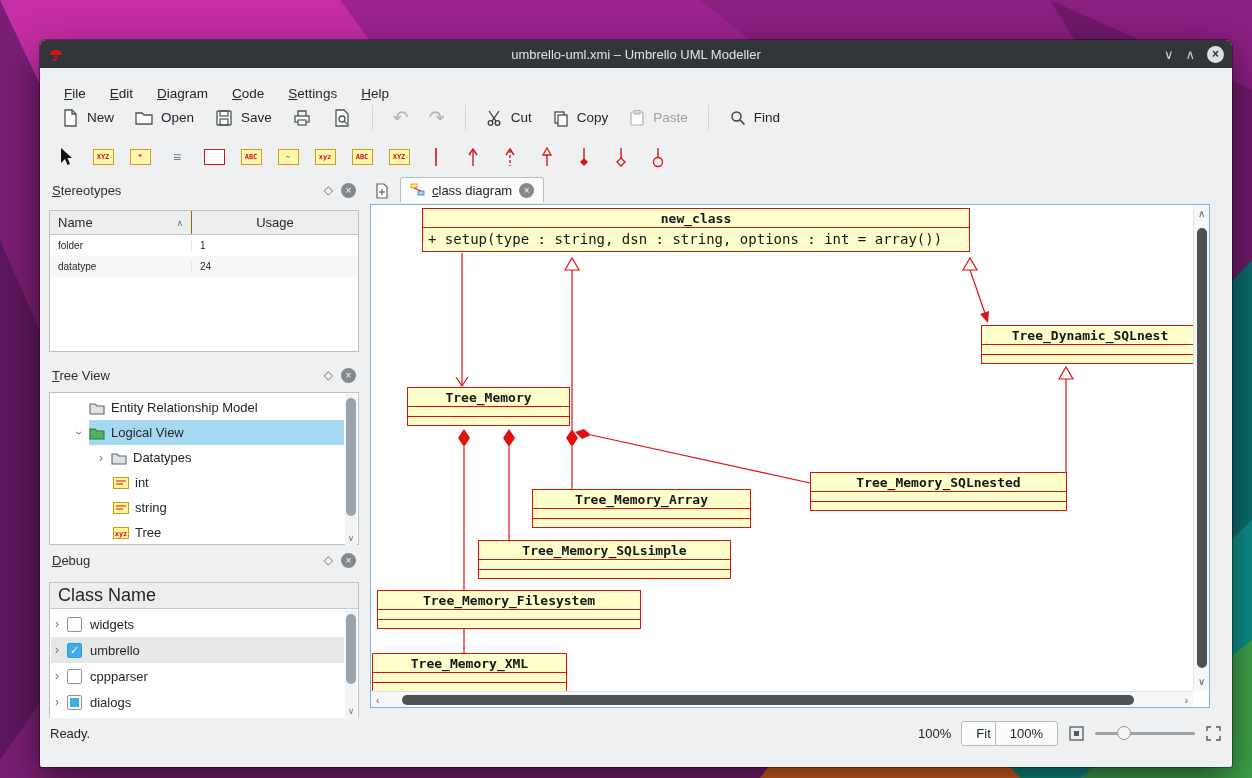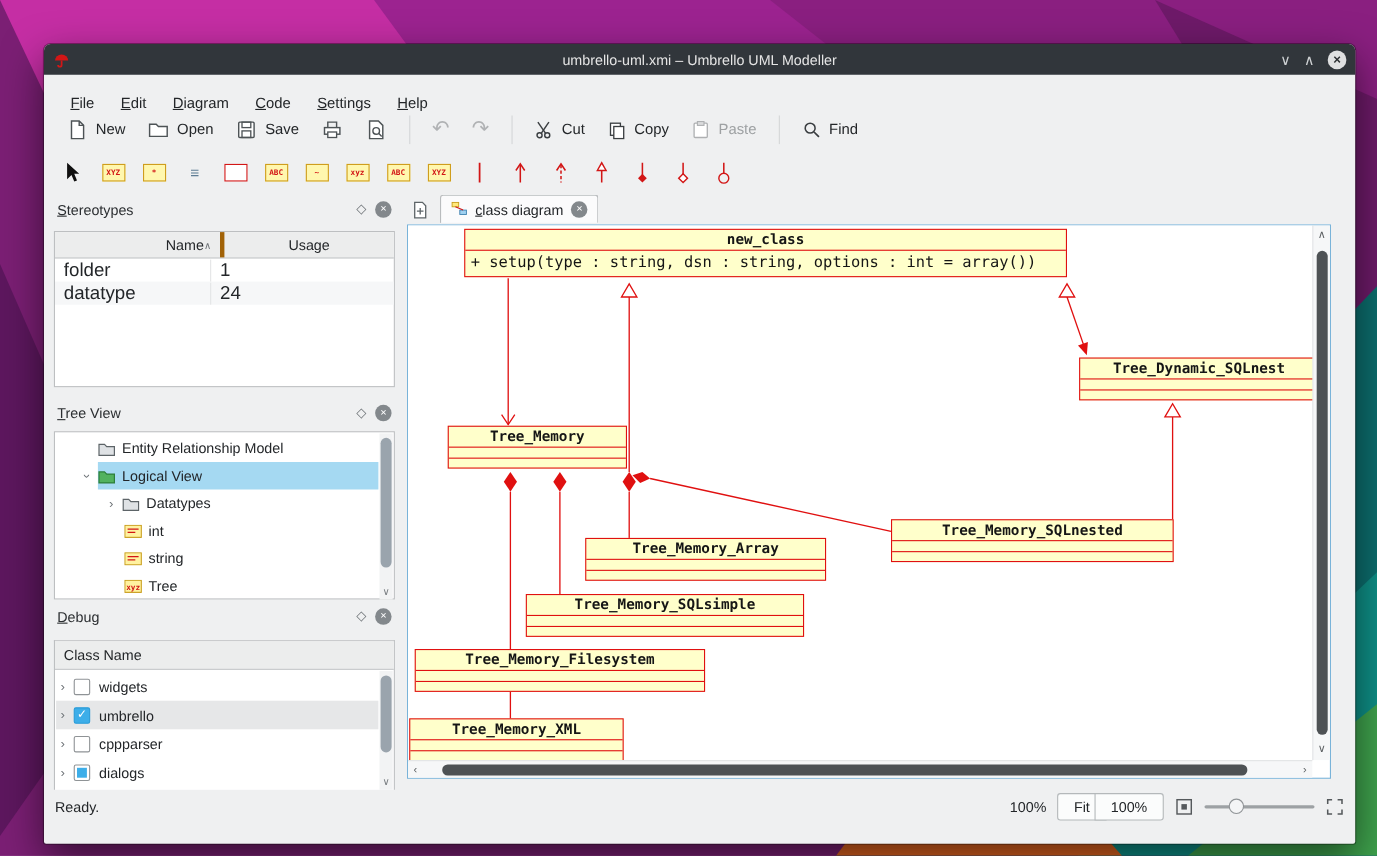--- a/index.html
+++ b/index.html
@@ -61,40 +61,40 @@
   .panel-header .ph-title { flex:1; padding-left:4px; }
   .ph-icons { display:flex; align-items:center; gap:8px; padding-right:4px; }
   .diamond-glyph { color:#6e7377; font-size:12px; }
   .gray-close {
     width:15px; height:15px; border-radius:50%; background:#83888c; color:#fff;
     font-size:10px; line-height:15px; text-align:center;
   }
   .listbox { position:absolute; background:#ffffff; border:1px solid #bdbfc1; }
 
   .st-header { display:flex; height:24px; background:#eceded; border-bottom:1px solid #c6c8ca; font-size:13px; }
-  .st-col-name { width:142px; border-right:4px solid #a16207; display:flex; align-items:center; justify-content:flex-end; padding:0 8px;margin-left:12px; }
+  .st-col-name { width:142px; border-right:1px solid #a16207; display:flex; align-items:center; justify-content:space-between; padding:0 8px; }
   .st-col-usage { flex:1; display:flex; align-items:center; justify-content:center; }
-  .st-row { display:flex; height:21px; font-size:17px; align-items:center; }
+  .st-row { display:flex; height:21px; font-size:10px; align-items:center; }
   .st-row.alt { background:#f6f7f8; }
   .st-cell-name { width:142px; padding-left:8px; border-right:1px solid #e4e5e6; }
   .st-cell-usage { flex:1; padding-left:8px; }
   .sort-arrow { color:#6e7377; font-size:9px; }
 
   .tree-row { position:absolute; left:1px; right:14px; height:25px; display:flex; align-items:center; font-size:13px; }
   .tree-row .sel-bg { position:absolute; left:38px; right:0; top:0; bottom:0; background:#a5d9f2; }
   .exp { color:#6e7377; font-size:12px; width:12px; text-align:center; display:inline-block; }
   .exp.open { transform:rotate(90deg); }
   .tree-label { position:relative; padding-left:6px; white-space:nowrap; }
   .ticon { position:relative; display:inline-flex; }
 
   .scrollstrip { position:absolute; width:12px; background:#f2f3f4; }
   .scrollthumb { position:absolute; left:1px; width:10px; border-radius:5px; background:#9aa4ad; }
   .scroll-arrow { position:absolute; left:0; width:12px; text-align:center; color:#767b7f; font-size:9px; }
 
-  .dbg-header { display:flex; align-items:center; height:26px; background:#eceded; border-bottom:1px solid #c6c8ca; padding-left:8px; font-size:13px; }
+  .dbg-header { display:flex; align-items:center; height:26px; background:#eceded; border-bottom:1px solid #c6c8ca; padding-left:8px; font-size:18px; }
   .dbg-row { position:absolute; left:1px; right:14px; height:26px; display:flex; align-items:center; font-size:13px; }
   .dbg-row.current { background:#e6e7e8; }
   .checkbox { width:15px; height:15px; border:1px solid #8f9396; border-radius:2px; background:#fff; margin:0 8px 0 4px;
               display:flex; align-items:center; justify-content:center; }
   .checkbox.checked { background:#3daee9; border-color:#2b9cd8; color:#fff; font-size:11px; line-height:1; }
   .checkbox.partial > div { width:9px; height:9px; background:#3daee9; }
 
   
   .tabbar { position:absolute; left:330px; top:136px; height:27px; display:flex; align-items:flex-end; gap:6px; }
   .newtab-btn { width:24px; height:24px; display:flex; align-items:center; justify-content:center; border-radius:3px; }

